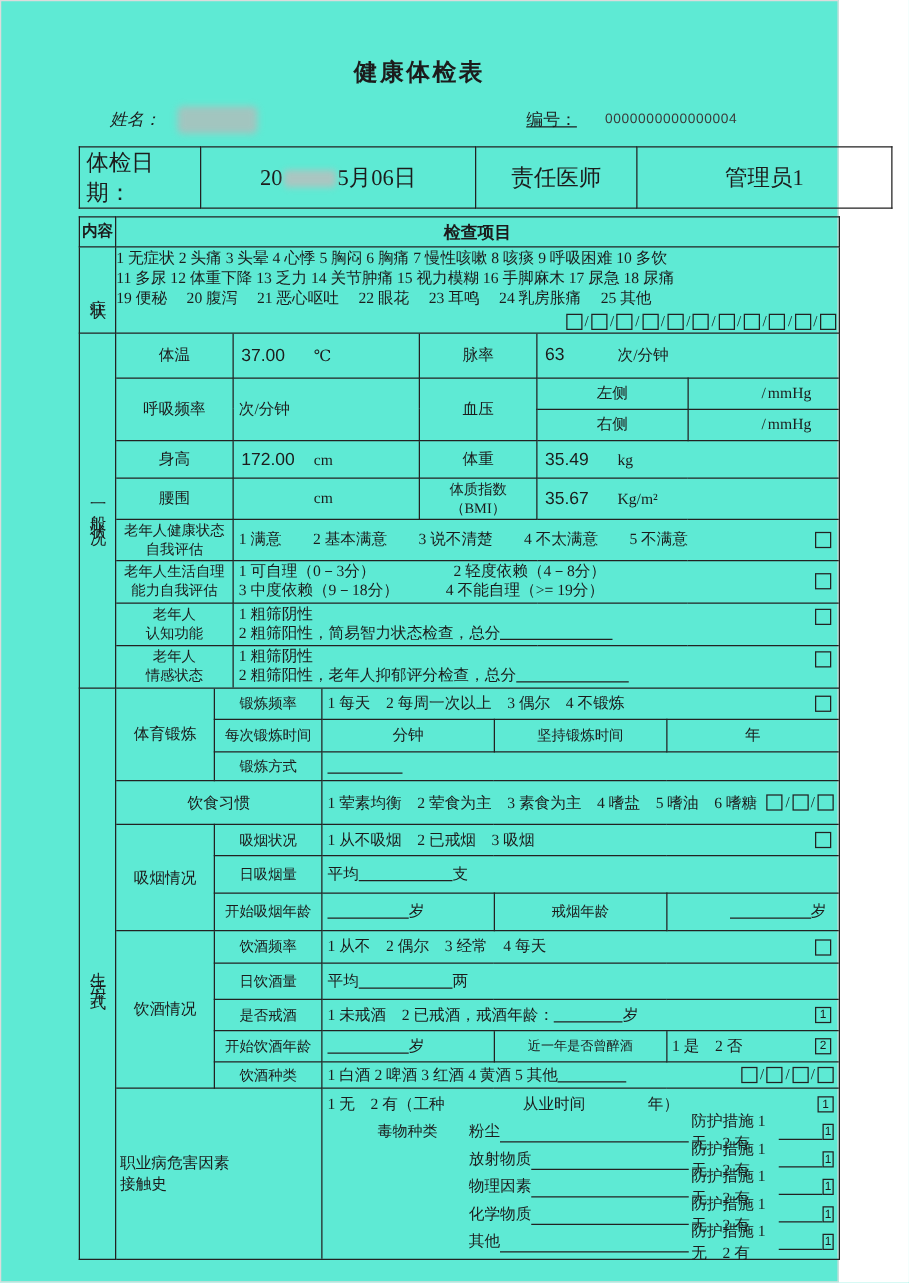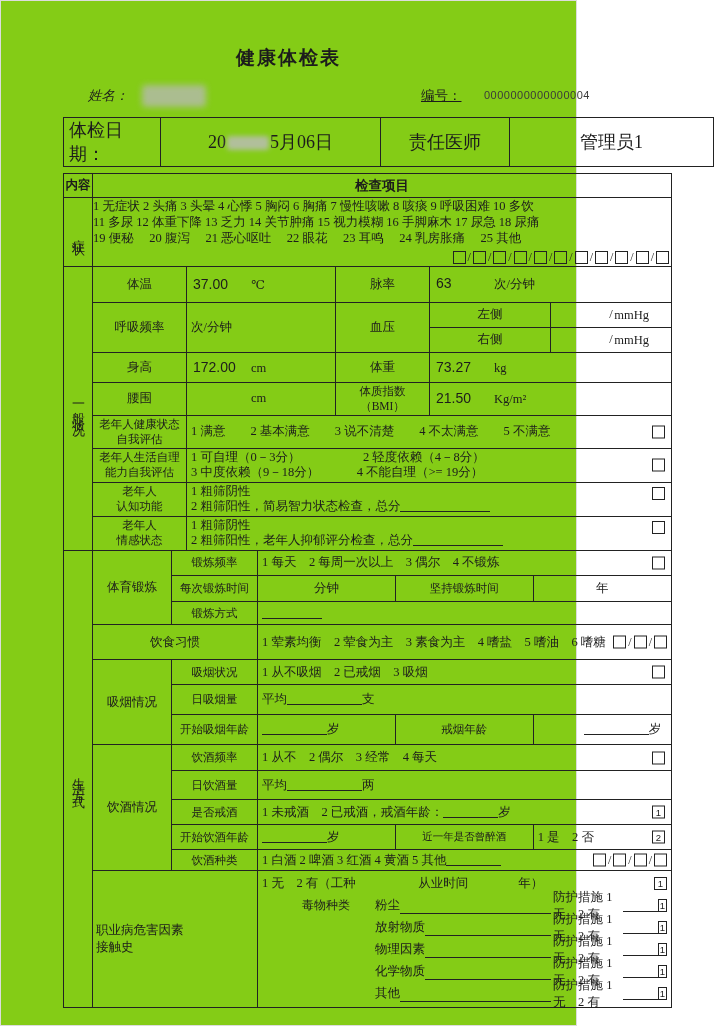--- a/index.html
+++ b/index.html
@@ -1,18 +1,18 @@
 <!DOCTYPE html>
 <html><head>
 <meta charset="utf-8">
 <style>
   html,body { margin:0; padding:0; background:#fff; }
   .page {
-    position:relative; width:577px; height:1026px; box-sizing:border-box;
-    background:#84cc16; border:1px solid #dcdcdc;
+    position:relative; width:671px; height:1026px; box-sizing:border-box;
+    background:#5eead4; border:1px solid #dcdcdc;
     font-family:"Liberation Serif","DejaVu Serif",serif; color:#1c1c1c;
   }
   .title { text-align:center; padding-top:44px; font-size:19px; font-weight:bold; letter-spacing:2px; }
   .name-row { position:relative; height:24px; margin-top:14px; font-size:13.5px; }
   .name-label { position:absolute; left:87px; top:2px;font-style:italic; }
   .name-blur { position:absolute; left:141px; top:0px; width:64px; height:22px; background:#b9b9b9; border-radius:4px; filter:blur(3px); opacity:.75; }
   .code-label { position:absolute; left:420px; top:2px;text-decoration:underline; }
   .code-value { position:absolute; left:468px; top:4px; font-family:"Liberation Sans",sans-serif; font-size:11px; color:#3a3a3a; letter-spacing:.5px;padding-left:15px; }
   .tbl-wrap { margin:8px 0 0 62px; width:606px; }
   table { border-collapse:collapse; table-layout:fixed; }
@@ -129,30 +129,30 @@
                   <td style="width:178px;" class="bpval"><span>/</span><span class="bpunit">mmHg</span></td>
                 </tr>
                 <tr style="height:25px;">
                   <td class="lab">右侧</td>
                   <td class="bpval"><span>/</span><span class="bpunit">mmHg</span></td>
                 </tr>
                 <tr style="height:30px;">
                   <td class="lab">身高</td>
                   <td><span class="fval">172.00</span><span>cm</span></td>
                   <td class="lab">体重</td>
-                  <td colspan="2"><span class="fval">73.27</span><span>kg</span></td>
+                  <td colspan="2"><span class="fval">35.49</span><span>kg</span></td>
                 </tr>
                 <tr style="height:26px;">
                   <td class="lab">腰围</td>
                   <td><span class="fval"></span><span>cm</span></td>
                   <td class="lab-sm">
                       <div>体质指数</div>
                       <div>（BMI）</div>
                     </td>
-                  <td colspan="2"><span class="fval">21.50</span><span>Kg/m²</span></td>
+                  <td colspan="2"><span class="fval">35.67</span><span>Kg/m²</span></td>
                 </tr>
                 <tr style="height:25px;margin-top:16px;">
                   <td class="lab-sm">
                       <div>老年人健康状态</div>
                       <div>自我评估</div>
                     </td>
                   <td colspan="4" class="optcell"><span>1 满意　　2 基本满意　　3 说不清楚　　4 不太满意　　5 不满意</span><span class="cb mid"></span></td>
                 </tr>
                 <tr style="height:34px;">
                   <td class="lab-sm">

